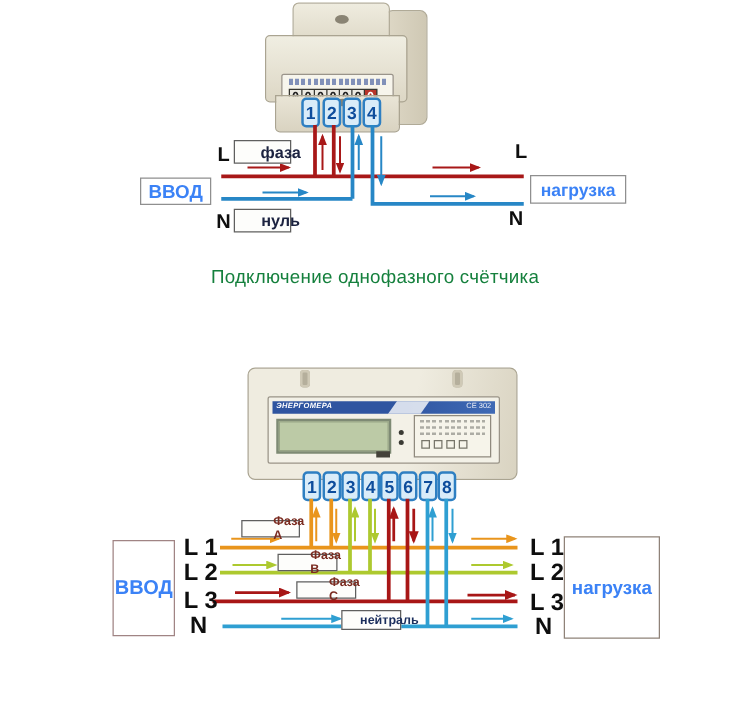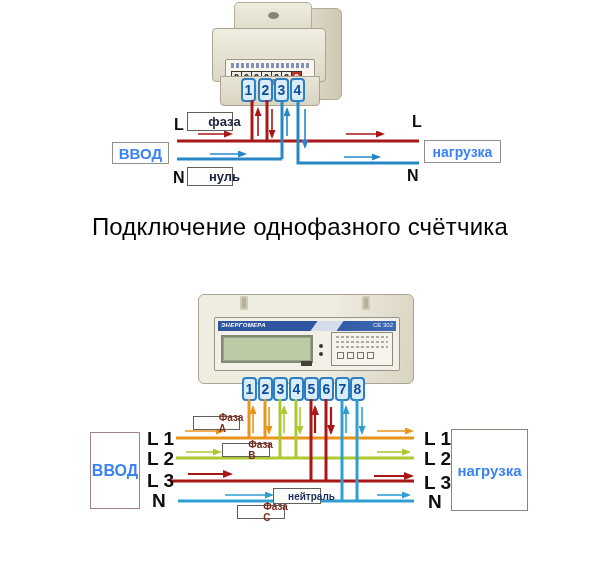--- a/index.html
+++ b/index.html
@@ -1,22 +1,22 @@
 <!DOCTYPE html>
 <html><head>
 <meta charset="utf-8">
 <style>
   html,body{margin:0;padding:0;background:#ffffff;}
   .stage{position:relative;width:600px;height:561px;background:#ffffff;overflow:hidden;
          font-family:"Liberation Sans",sans-serif;}
   svg{position:absolute;left:0;top:0;pointer-events:none;}
 
   
-  .title{position:absolute;left:0;width:600px;text-align:center;font-size:24px;
-         color:#000000;letter-spacing:.2px;}
+  .title{position:absolute;left:0;width:600px;text-align:center;font-size:15px;
+         color:#15803d;letter-spacing:.2px;}
   .box{position:absolute;background:#ffffff;display:flex;align-items:center;
        justify-content:center;font-weight:bold;color:#3b82f6;box-sizing:border-box;}
   .tag{position:absolute;background:#fdfdfb;border:1px solid #5f5f5f;display:flex;
        align-items:center;justify-content:center;font-weight:bold;color:#1c2340;
        box-sizing:border-box;padding-left:29px;}
   .lbl{position:absolute;font-weight:bold;color:#0e0e0e;font-size:16px;line-height:1;}
   .terminal{position:absolute;width:15px;height:24px;background:#d9ecf9;
        border:2px solid #2e7fc2;border-radius:4px;color:#0e4d9c;font-weight:bold;
        font-size:14px;display:flex;align-items:center;justify-content:center;
        box-sizing:border-box;}
@@ -96,21 +96,21 @@
   .tag-null{left:187px;top:167px;width:46px;height:19px;font-size:13px;}
   .d1-l-left{left:174px;top:117px;} .d1-n-left{left:173px;top:170px;}
   .d1-l-right{left:412px;top:114px;} .d1-n-right{left:407px;top:168px;}
   .t1-pos{top:213px;}
 
   
   .box-vvod2{left:90px;top:432px;width:50px;height:77px;border:1px solid #a08484;font-size:16px;}
   .box-load2{left:451px;top:429px;width:77px;height:82px;border:1px solid #8f8278;font-size:15px;}
   .tag-a{left:193px;top:416px;width:47px;height:14px;font-size:10px;color:#7a2b20;}
   .tag-b{left:222px;top:443px;width:48px;height:14px;font-size:10px;color:#7a2b20;}
-  .tag-c{left:237px;top:465px;width:48px;height:14px;font-size:10px;color:#7a2b20;margin-top:40px;}
+  .tag-c{left:237px;top:465px;width:48px;height:14px;font-size:10px;color:#7a2b20;}
   .tag-neutral{left:273px;top:488px;width:48px;height:16px;font-size:10px;color:#1c2f5e;}
   .d2-lbl{font-size:19px;}
   .d2-l1-left{left:147px;top:429px;} .d2-l2-left{left:147px;top:449px;}
   .d2-l3-left{left:147px;top:471px;} .d2-n-left{left:152px;top:491px;}
   .d2-l1-right{left:424px;top:429px;} .d2-l2-right{left:424px;top:449px;}
   .d2-l3-right{left:424px;top:473px;} .d2-n-right{left:428px;top:492px;}
   .t2-pos{top:535px;}
 </style>
 </head>
 <body>

